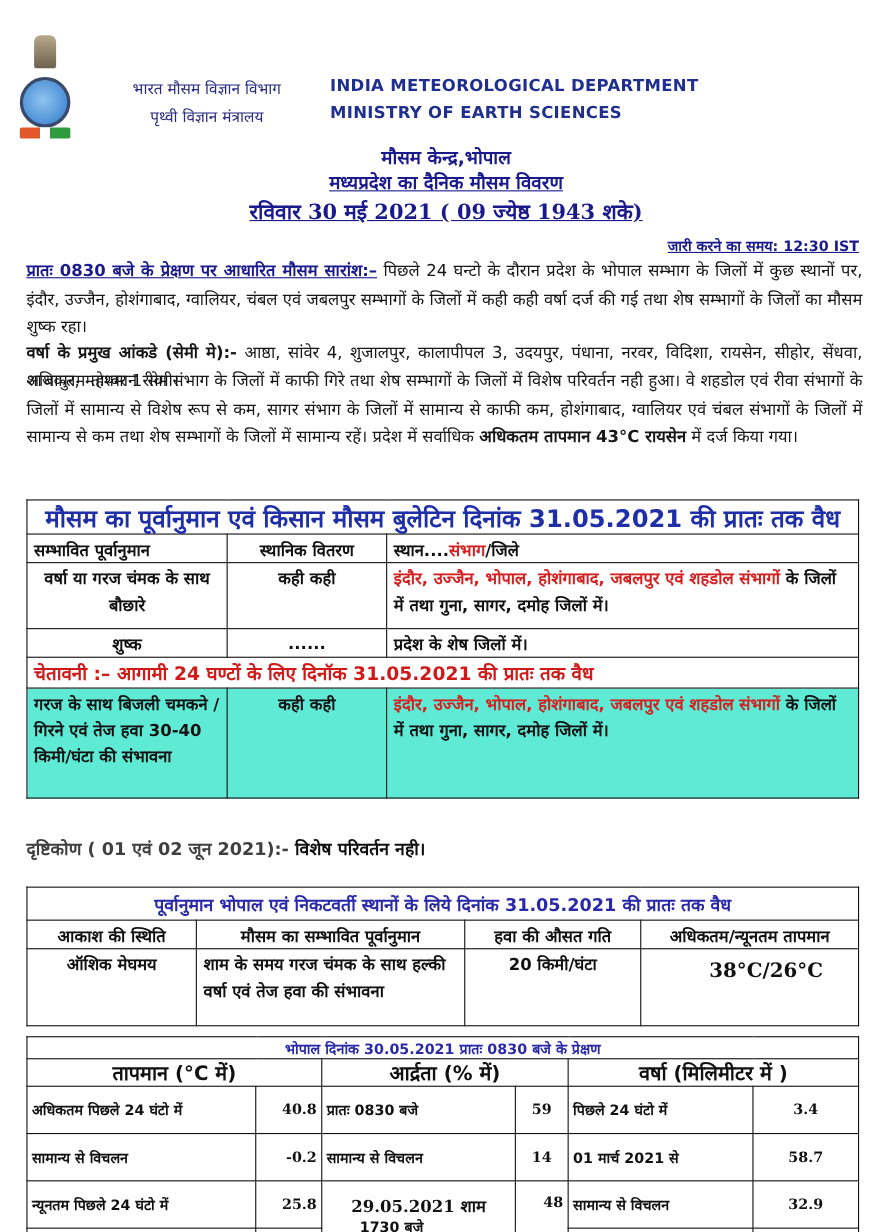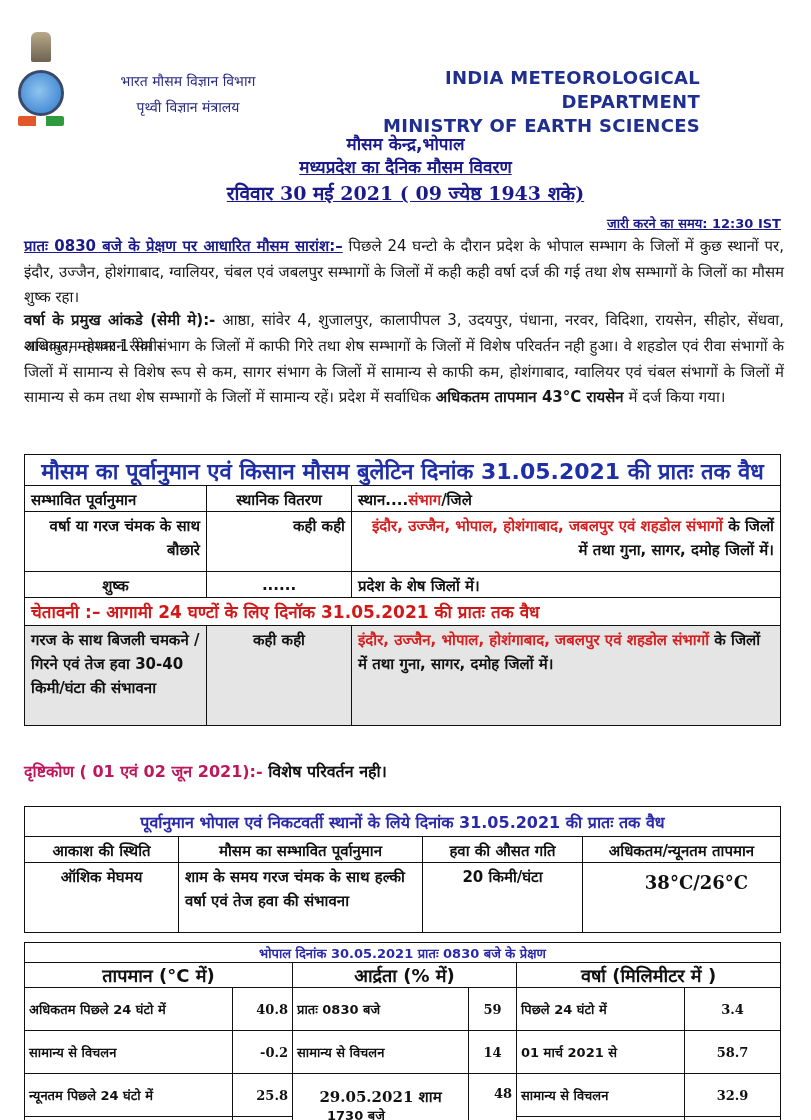--- a/index.html
+++ b/index.html
@@ -11,22 +11,22 @@
   .logo .emblem { position: absolute; left: 13px; top: 0; width: 20px; height: 30px;
     background: linear-gradient(#b8a98a, #6e6250); border-radius: 6px 6px 2px 2px; }
   .logo .globe { position: absolute; left: 0; top: 38px; width: 46px; height: 46px;
     border-radius: 50%; background: radial-gradient(circle at 45% 45%, #8fc4ef 0%, #4b8fd6 70%, #2b5f9d 100%);
     border: 3px solid #3a4a6a; }
   .logo .ribbon { position: absolute; left: 0; top: 84px; width: 46px; height: 10px;
     background: linear-gradient(90deg, #e2582a 0 40%, #ffffff 40% 60%, #2f9a3f 60% 100%); border-radius: 2px; }
 
   .hindi-org { position: absolute; left: 88px; top: 68px; width: 200px; text-align: center;
     font-family: "DejaVu Serif", serif; font-size: 14px; color: #2a2a80; line-height: 26px; }
-  .eng-org { position: absolute; left: 300px; top: 66px; width: 400px; text-align: right;
-    font-family: "DejaVu Sans", sans-serif; font-weight: bold; font-size: 18px; color: #1f2f8f;
+  .eng-org { position: absolute; left: 300px; top: 66px; width: 400px; text-align: left;
+    font-family: "DejaVu Sans", sans-serif; font-weight: bold; font-size: 15px; color: #1f2f8f;
     line-height: 24px; letter-spacing: 0.3px; }
 
   .titles { position: absolute; left: 200px; top: 133px; width: 411px; text-align: center;
     color: #1a1a8c; font-weight: bold; }
   .titles .t1 { font-size: 17px; line-height: 23px; }
   .titles .t2 { font-size: 17px; line-height: 23px; text-decoration: underline; }
   .titles .t3 { font-size: 19px; line-height: 28px; text-decoration: underline; font-family: "DejaVu Serif", serif; }
   .issue-time { position: absolute; right: 30px; top: 214px; font-size: 13px; font-weight: bold;
     color: #1a1a8c; text-decoration: underline; }
 
@@ -37,29 +37,29 @@
   .p3 { top: 334px; }
   .blue-head { color: #1a1a8c; font-weight: bold; text-decoration: underline; }
   .bold { font-weight: bold; }
 
   table { border-collapse: collapse; position: absolute; }
   td, th { border: 1.5px solid #111; font-size: 15px; }
 
   .t-forecast { left: 24px; top: 454px; width: 757px; }
   .t-forecast .title-row td { color: #1f2fa8; font-weight: bold; font-size: 22px; text-align: center; height: 30px; }
   .t-forecast .hdr td { font-weight: bold; height: 26px; padding: 0 6px; }
-  .t-forecast .row-rain td { height: 60px; vertical-align: top; padding: 2px 6px; font-weight: bold; line-height: 24px; text-align: right; }
+  .t-forecast .row-rain td { height: 60px; vertical-align: top; padding: 2px 6px; font-weight: bold; line-height: 24px; }
   .t-forecast .row-dry td { height: 26px; font-weight: bold; padding: 0 6px; }
   .t-forecast .warn-row td { color: #d01a1a; font-weight: bold; font-size: 17px; height: 28px; padding: 0 6px; }
-  .t-forecast .warn-body td { background: #e5e5e5; vertical-align: top; font-weight: bold; line-height: 24px; padding: 2px 6px; height: 100px; }
+  .t-forecast .warn-body td { background: #5eead4; vertical-align: top; font-weight: bold; line-height: 24px; padding: 2px 6px; height: 100px; }
   .red { color: #d42020; }
   .center { text-align: center; }
 
   .outlook { position: absolute; left: 24px; top: 760px; font-size: 16px; font-weight: bold; }
-  .outlook .lbl { color: #be185d; }
+  .outlook .lbl { color: #404040; }
 
   .t-bhopal { left: 24px; top: 806px; width: 757px; }
   .t-bhopal .title-row td { color: #2a2aa8; font-weight: bold; font-size: 16px; text-align: center; height: 30px; }
   .t-bhopal .hdr td { font-weight: bold; height: 26px; text-align: center; padding: 0 4px; }
   .t-bhopal .body td { vertical-align: top; height: 70px; font-weight: bold; padding: 2px 6px; line-height: 24px; }
 
   .t-obs { left: 24px; top: 942px; width: 757px; }
   .t-obs .title-row td { color: #2a2aa8; font-weight: bold; font-size: 13px; text-align: center; height: 20px; }
   .t-obs .hdr td { font-weight: bold; height: 22px; text-align: center; font-size: 18px; }
   .t-obs .r td { height: 22px; font-weight: bold; font-size: 13px; padding: 12px 4px; }

